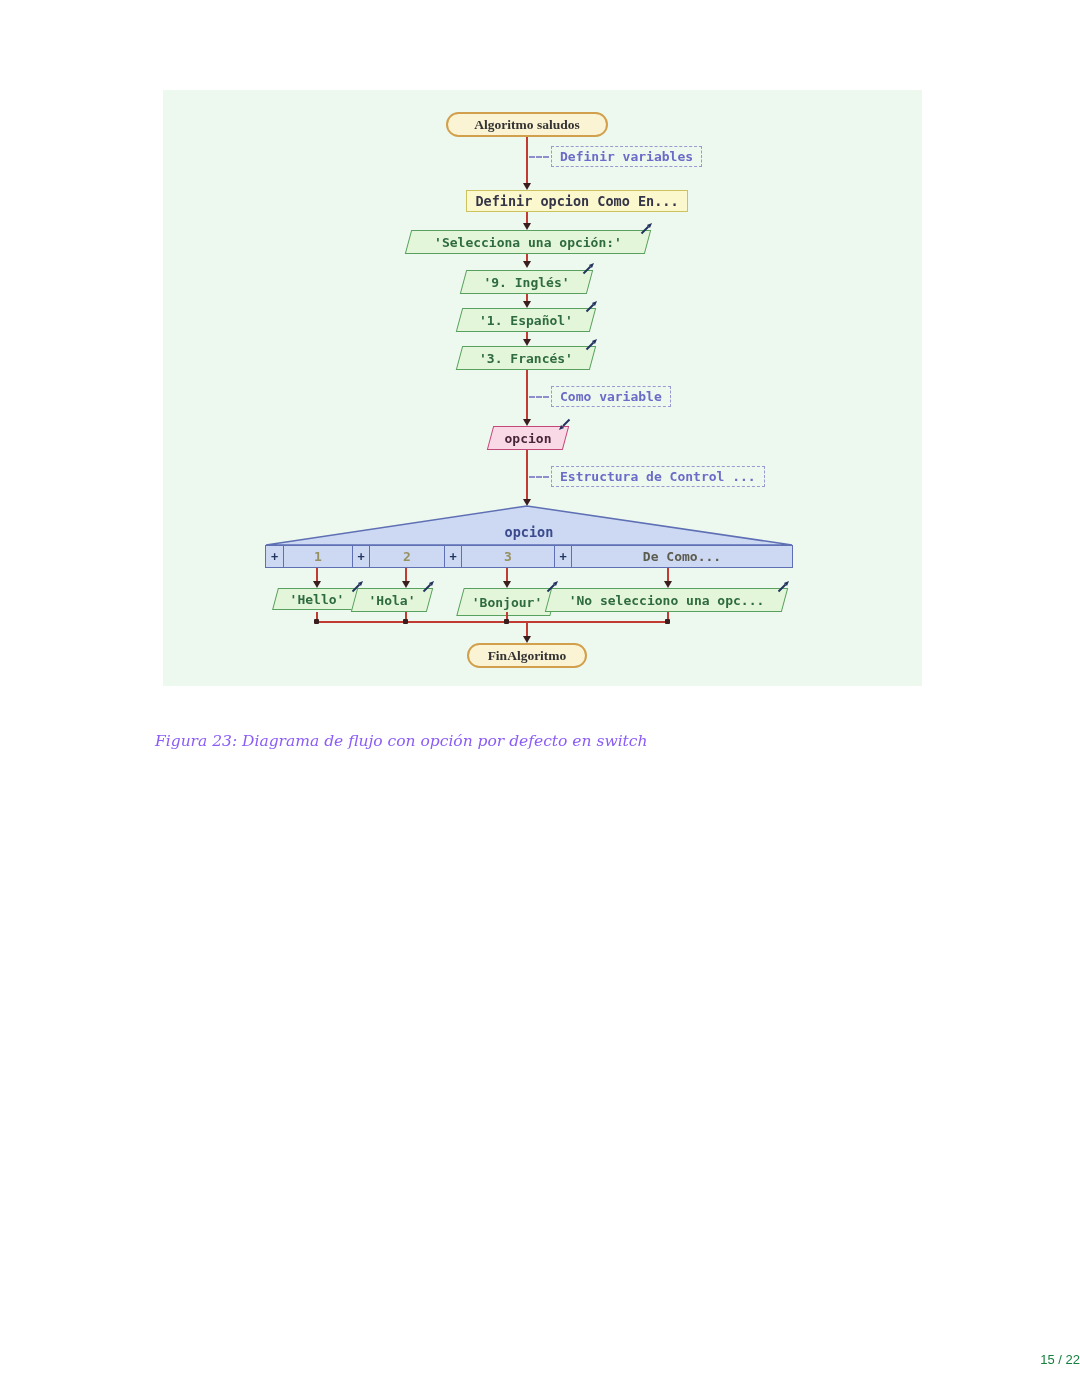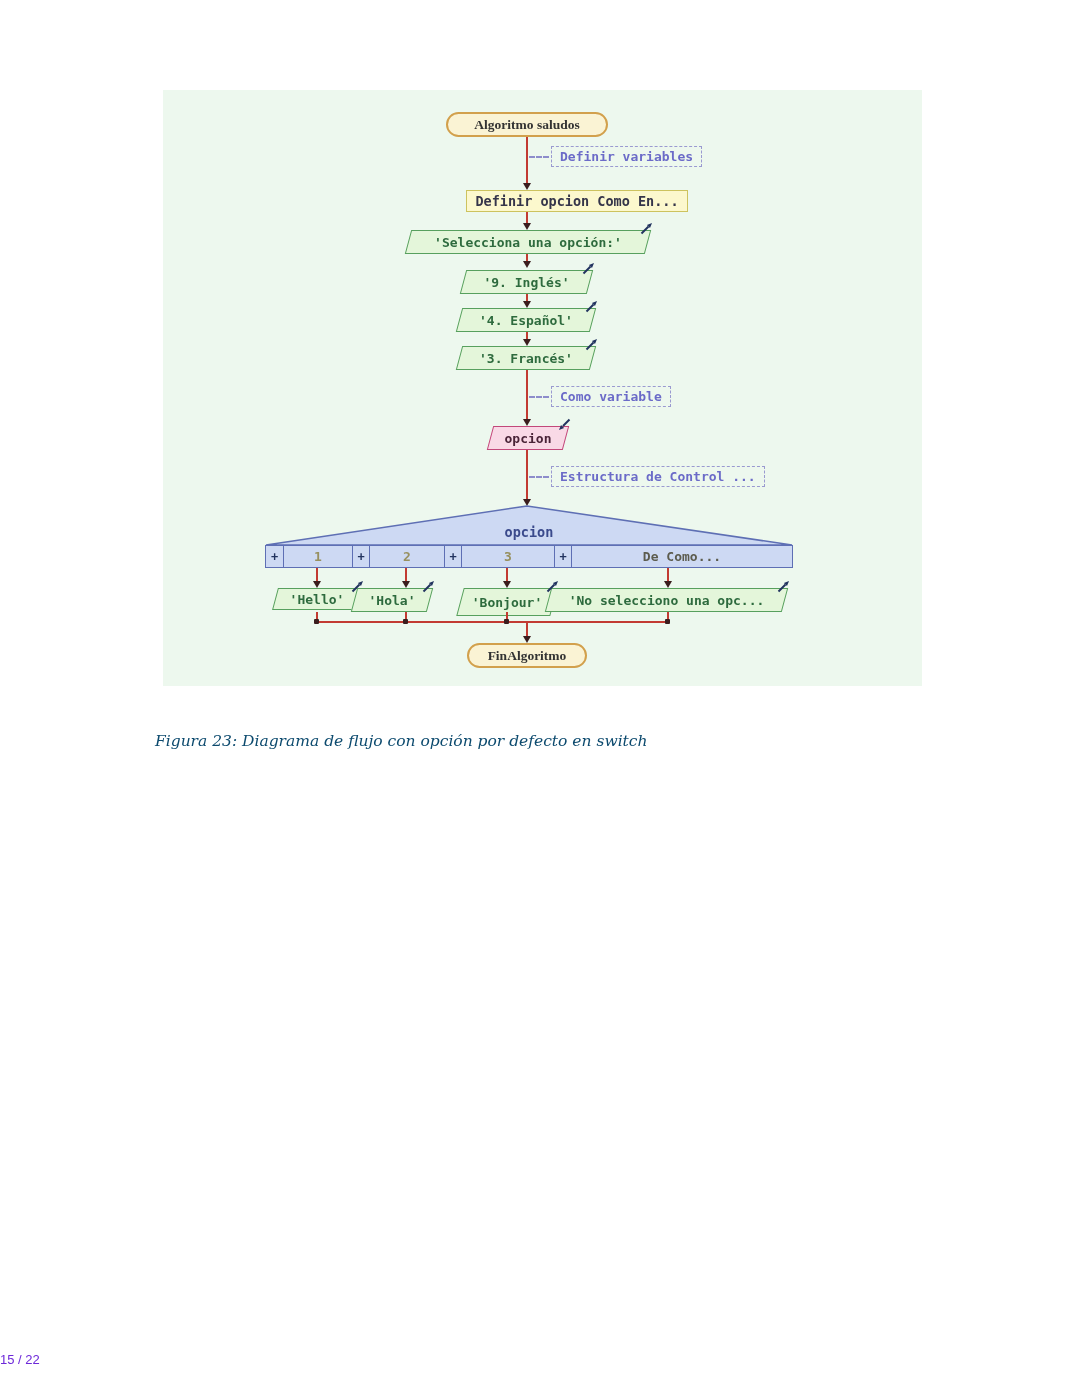--- a/index.html
+++ b/index.html
@@ -51,23 +51,23 @@
   .pgram.pink .txt{color:var(--input-text);}
   .icon{position:absolute;right:-6px;top:-9px;z-index:3;}
   .sw-label{position:absolute;text-align:center;font-size:13.5px;font-weight:600;color:var(--switch-text);}
   .bar{position:absolute;display:flex;background:var(--switch-fill);border:1.5px solid var(--switch-border);}
   .pcell{flex:none;width:18px;border-left:1px solid var(--switch-border);border-right:1px solid var(--switch-border);
     display:flex;align-items:center;justify-content:center;font-size:12px;font-weight:700;color:var(--icon-navy);}
   .pcell:first-child{border-left:none;}
   .lcell{display:flex;align-items:center;justify-content:center;font-size:13px;font-weight:600;color:var(--case-num);}
   .lcell.default{color:var(--case-default);}
   .caption{position:absolute;left:155px;top:732px;font-family:"DejaVu Serif", serif;font-style:italic;
-    font-size:15.5px;color:#0c4a6e;}
-  .footer{position:absolute;left:0;top:1352px;width:100%;text-align:left;
-    font-family:"Liberation Sans", sans-serif;font-size:13px;color:#6d28d9;}
+    font-size:15.5px;color:#8b5cf6;}
+  .footer{position:absolute;left:0;top:1352px;width:100%;text-align:right;
+    font-family:"Liberation Sans", sans-serif;font-size:13px;color:#15803d;}
 </style>
 </head>
 <body>
 
 <div class="panel">
 
   <div class="term" style="left:283px;top:22px;width:162px;height:25px;">
     <span>Algoritmo saludos</span>
   </div>
 
@@ -109,21 +109,21 @@
       <polygon points="13,2 11,7.1 7.9,4" fill="var(--icon-navy)"></polygon>
     </svg>
   </div>
 
   <div class="vline" style="left:363px;top:204px;height:8px;"></div>
   <div class="ah" style="left:360px;top:211px;"></div>
 
   <div class="pgram" style="left:296px;top:218px;width:134px;height:24px;">
     <div class="box"></div>
     <div class="txt">
-        <span>'4. Español'</span>
+        <span>'1. Español'</span>
       </div>
     <svg class="icon" width="15" height="15" viewBox="0 0 15 15">
       <path d="M2.5 12.5 L9.5 5.5" stroke="var(--icon-navy)" stroke-width="2" fill="none"></path>
       <polygon points="13,2 11,7.1 7.9,4" fill="var(--icon-navy)"></polygon>
     </svg>
   </div>
 
   <div class="vline" style="left:363px;top:242px;height:8px;"></div>
   <div class="ah" style="left:360px;top:249px;"></div>
 

